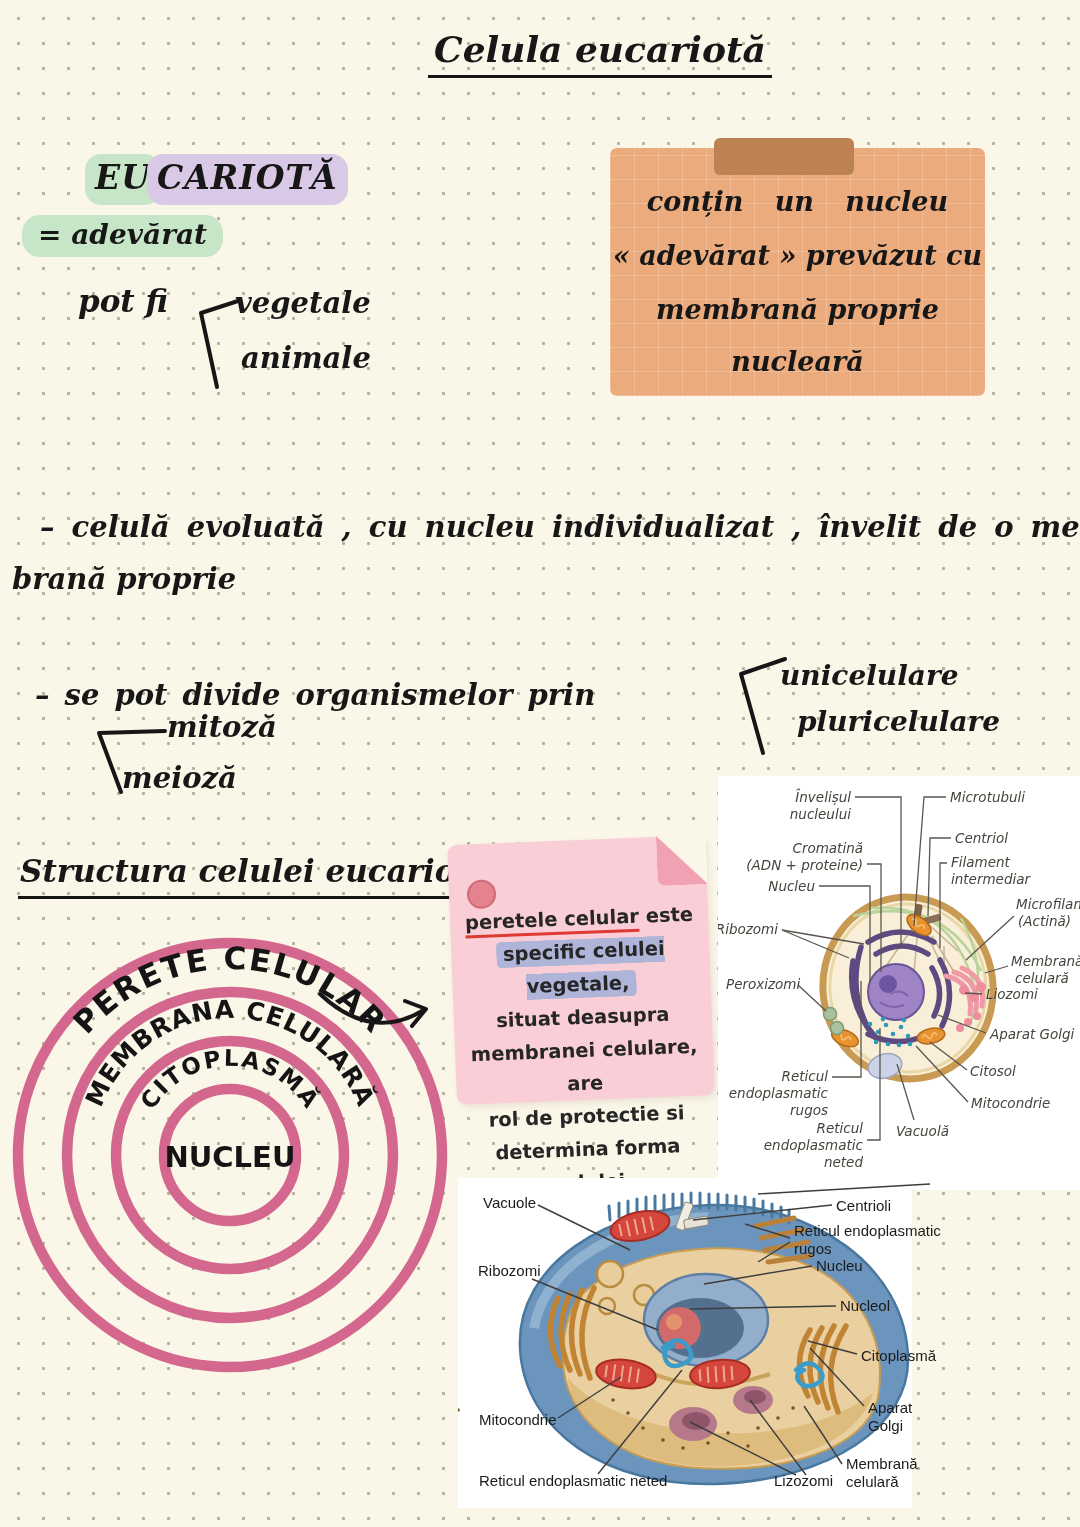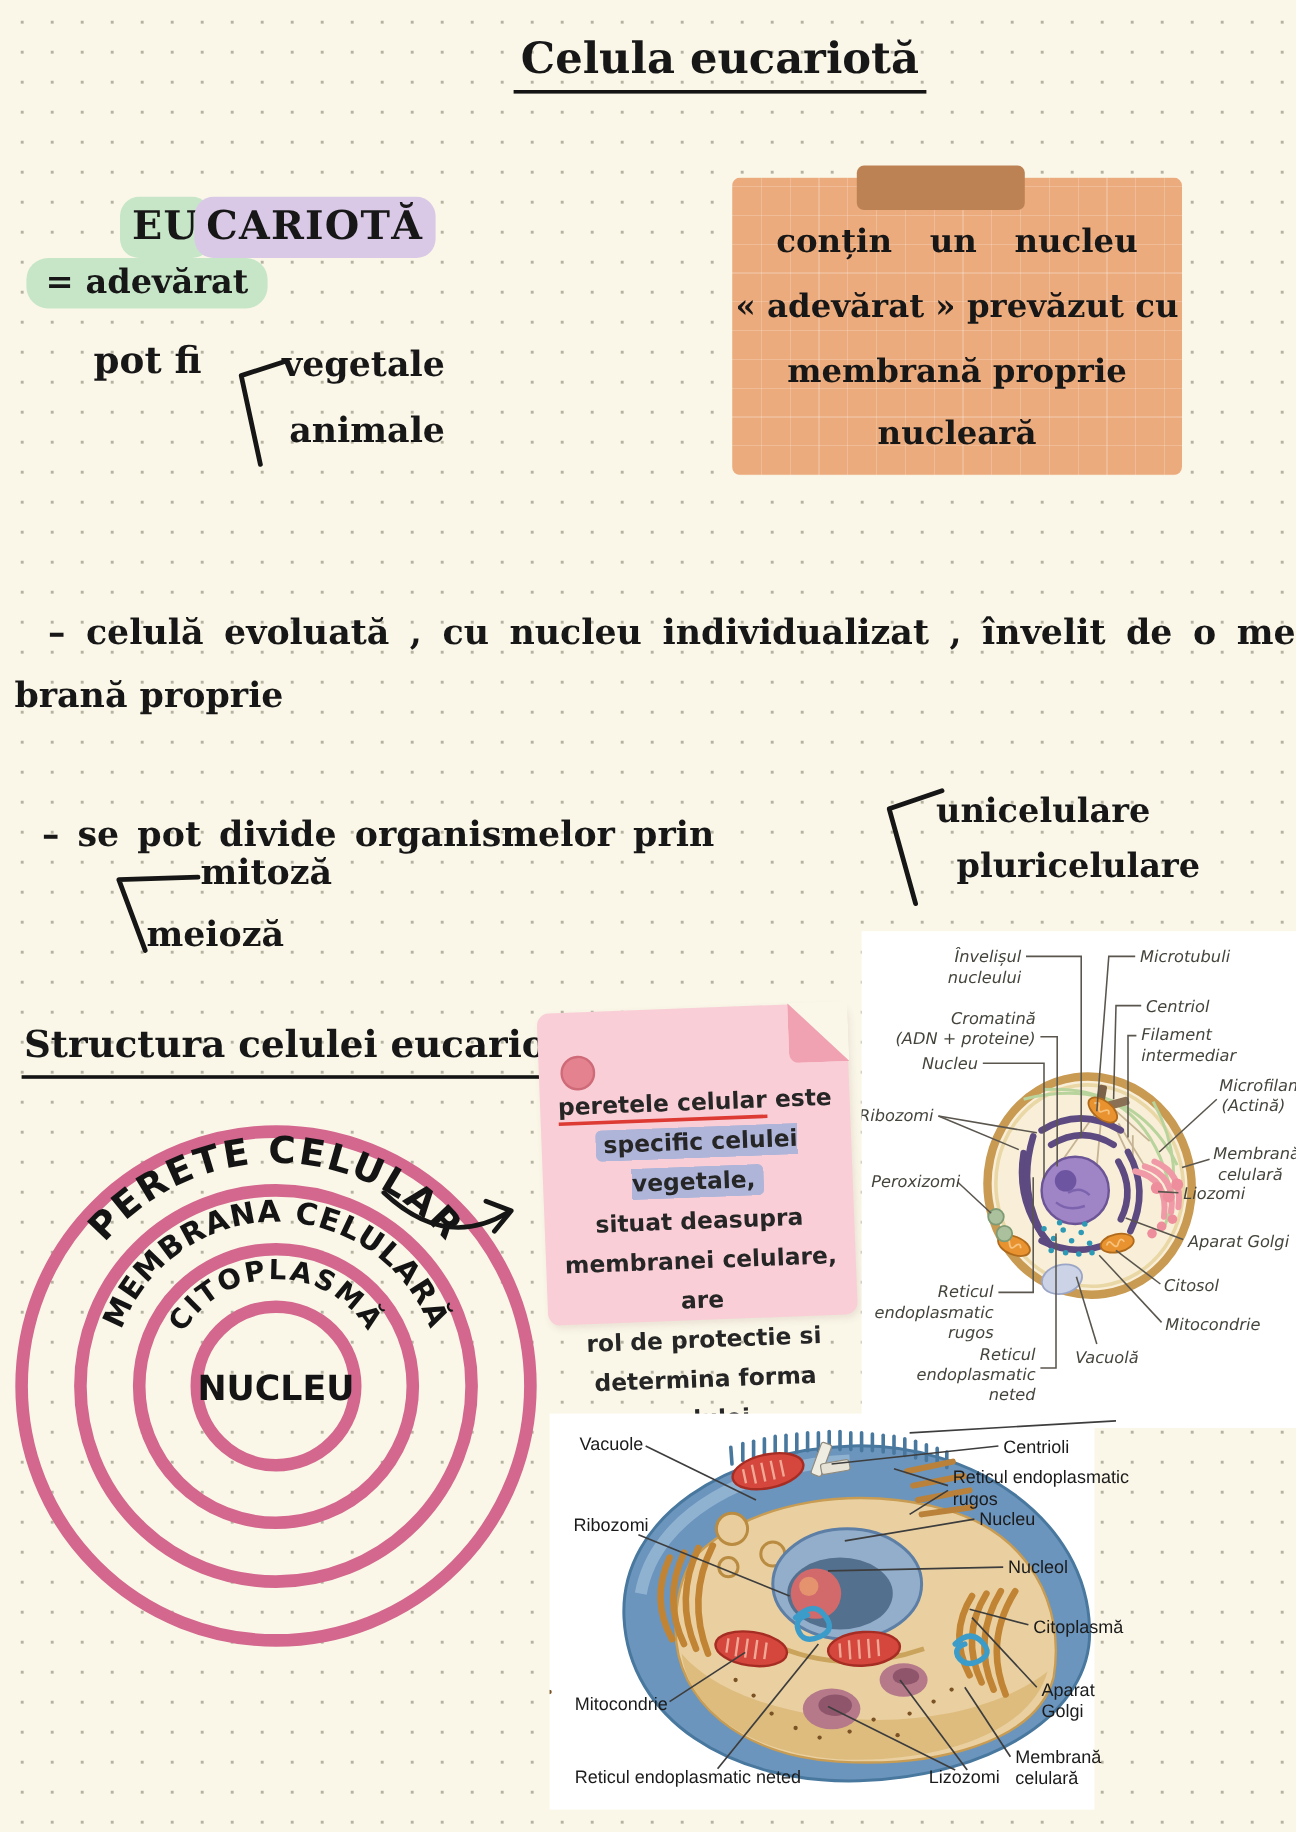--- a/index.html
+++ b/index.html
@@ -4,21 +4,21 @@
 <style>
   html,body{margin:0;padding:0;background:#e8e4d4;}
   #page{
     position:relative;width:1080px;height:1527px;margin:0 auto;overflow:hidden;
     background-color:#faf7e8;
     background-image:radial-gradient(circle,#b6b2a1 1.4px,rgba(0,0,0,0) 1.5px);
     background-size:25px 25px;background-position:6px 6px;
     font-family:"Liberation Sans",sans-serif;
   }
   .abs{position:absolute;}
-  .hw{font-family:"DejaVu Serif",serif;font-weight:600;color:#171717;white-space:nowrap;}
+  .hw{font-family:"DejaVu Serif",serif;font-style:italic;font-weight:600;color:#171717;white-space:nowrap;}
   .hw-title{font-size:36px;border-bottom:3px solid #141414;padding:0 6px 5px 6px;}
   .hw-h2{font-size:31px;border-bottom:3.5px solid #141414;padding:0 4px 7px 2px;}
   .pill{border-radius:18px;padding:3px 16px 6px 16px;display:inline-block;}
   .pill-green{background:#c7e6c8;}
   .pill-purple{background:#d9c9e6;}
   .term{font-size:33px;letter-spacing:1px;}
   .term .seg{padding:4px 10px 8px 10px;border-radius:16px;}
   
   #orange-note{
     left:610px;top:148px;width:375px;height:248px;background:#ecab7d;border-radius:7px;
@@ -53,21 +53,21 @@
 </style>
 </head>
 <body>
 
 <div id="page">
 
   <div class="abs" style="left:428px;top:28px;">
     <span class="hw hw-title">Celula eucariotă</span>
   </div>
 
-  <div class="abs hw term" style="left:100px;top:158px;margin-top:10px;">
+  <div class="abs hw term" style="left:85px;top:158px;">
     <span class="seg pill-green">EU</span><span class="seg pill-purple" style="margin-left:-14px;">CARIOTĂ</span>
   </div>
   <div class="abs hw" style="left:22px;top:215px;font-size:28px;">
     <span class="pill pill-green">= adevărat</span>
   </div>
   <div class="abs hw" style="left:78px;top:283px;font-size:31px;">pot fi</div>
   <div class="abs hw" style="left:235px;top:286px;font-size:29px;">vegetale</div>
   <div class="abs hw" style="left:241px;top:341px;font-size:29px;">animale</div>
 
   <div id="orange-note" class="abs">

